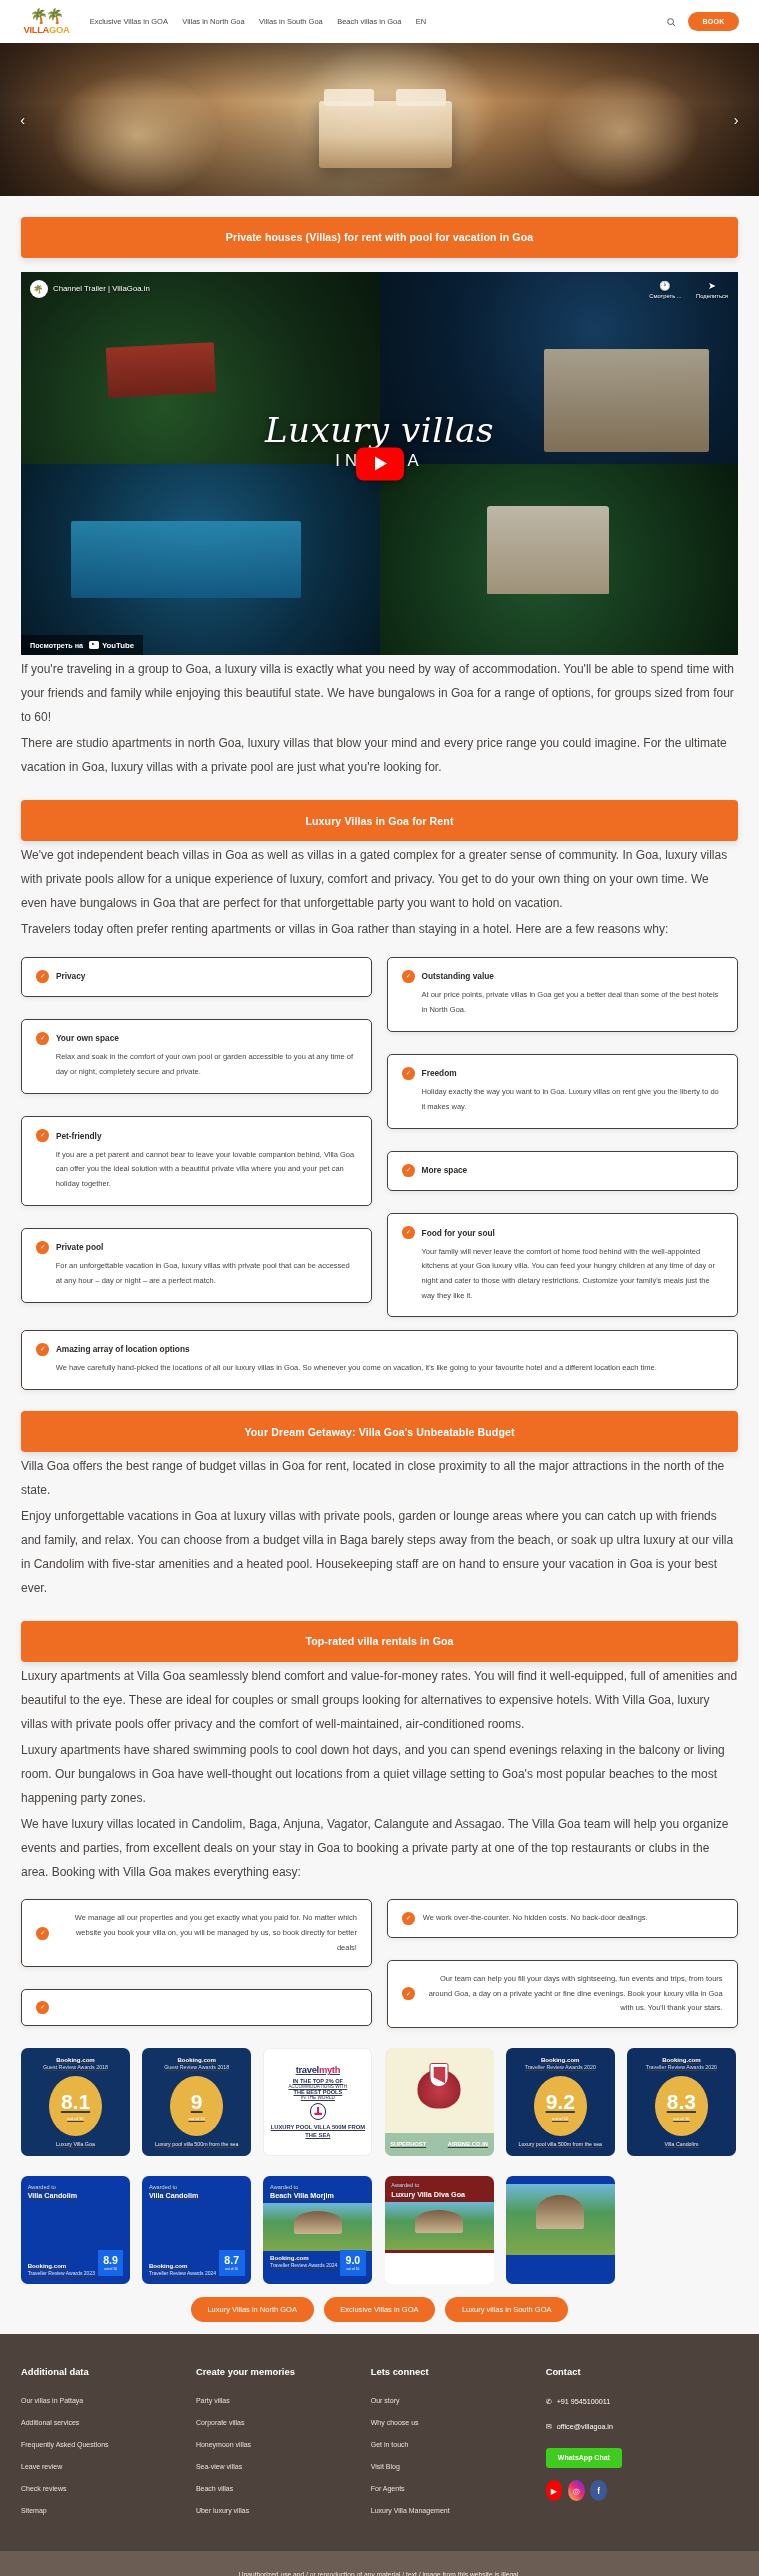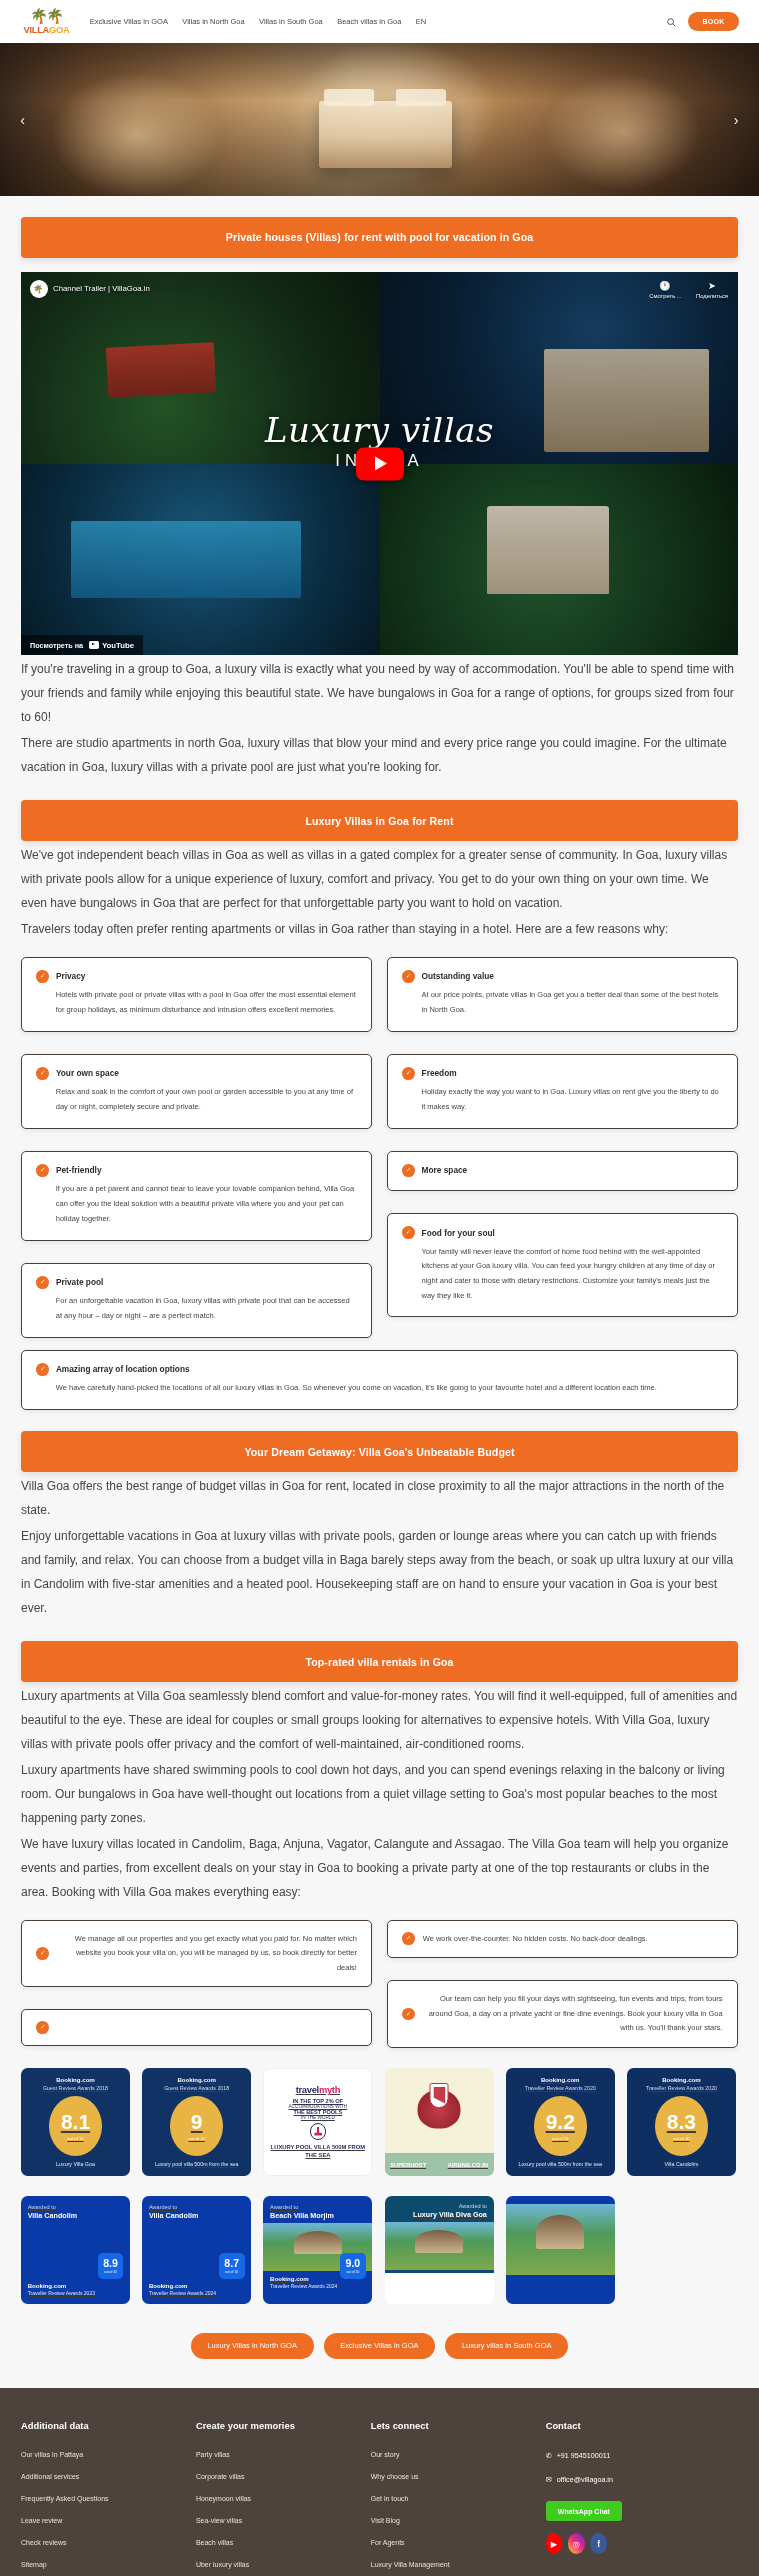--- a/index.html
+++ b/index.html
@@ -231,42 +231,42 @@
   .bk2 {
     background: #0a3aa8; border-radius: 6.7px; height: 108px; padding: 7.8px 6.7px;
     display: flex; flex-direction: column; position: relative; overflow: hidden;
   }
   .bk2 .awarded { color: #c8d6f5; font-size: 5.6px; }
   .bk2 .villa { color: #fff; font-size: 7.2px; font-weight: 700; margin-top: 1.1px; line-height:1.25;}
   .bk2 .spacer { flex: 1; }
   .bk2 .bk2-foot { color: #fff; font-size: 6.1px; font-weight: 700; }
   .bk2 .bk2-foot small { display:block; font-size: 5px; font-weight: 400; color:#dde6fb; margin-top:1.1px;}
   .bk2 .score-box {
-    position: absolute; right: 6.7px; bottom: 25px; width: 25.6px; height: 25.6px;
-    background: #1668e8; border-radius: 5px;
+    position: absolute; right: 6.7px; bottom: 8px; width: 25.6px; height: 25.6px;
+    background: #1668e8; border-radius: 0;
     display:flex; flex-direction:column; align-items:center; justify-content:center;
   }
   .bk2 .score-box .n { color:#fff; font-size:10.6px; font-weight:800; line-height:1; }
   .bk2 .score-box .o { color:#fff; font-size:3.3px; margin-top:1.7px; }
   .bk2 .photo {
     height: 48px; margin: 3.3px -6.7px 3.3px;
     background: linear-gradient(180deg,#6fb7d8 0%, #4f9a5a 40%, #7fa84a 100%);
     position: relative;
   }
   .bk2 .photo:after {
     content:""; position:absolute; left:28%; top:16%; width: 44%; height: 48%;
     background: linear-gradient(180deg,#7a5d43,#c9b48e); border-radius: 50% 50% 2.2px 2.2px;
   }
   .bk2.white-bottom { background: #fff; }
   .bk2.white-bottom .top-blue {
-    background: #0c4a6e; margin: -7.8px -6.7px 0; padding: 6.7px 6.7px 0; text-align: right;
-  }
-
-  
-  .tag-row { display: flex; justify-content: center; gap: 10px; margin-top: 29px; padding-bottom: 29px;}
+    background: #7f1d1d; margin: -7.8px -6.7px 0; padding: 6.7px 6.7px 0;
+  }
+
+  
+  .tag-row { display: flex; justify-content: center; gap: 10px; margin-top: 13px; padding-bottom: 12px;}
   .tag-btn {
     background: #ef6c23; color: #fff; border: none; border-radius: 14.4px;
     padding: 8.3px 16.7px; font-size: 7.5px; cursor: pointer; white-space: nowrap;
   }
 
   
   footer.site-footer { background: #4e423c; padding: 32px 0 22px; }
   .footer-cols { display: flex; }
   .fcol { flex: 1; }
   .fcol.contact { flex: 1.1; }
@@ -382,21 +382,20 @@
     <p class="para">We've got independent beach villas in Goa as well as villas in a gated complex for a greater sense of community. In Goa, luxury villas with private pools allow for a unique experience of luxury, comfort and privacy. You get to do your own thing on your own time. We even have bungalows in Goa that are perfect for that unforgettable party you want to hold on vacation.</p>
     <p class="para">Travelers today often prefer renting apartments or villas in Goa rather than staying in a hotel. Here are a few reasons why:</p>
 
     <div class="feature-cols">
       <div class="feature-col">
         <div class="card">
           <div class="card-head">
               <span class="tick">✓</span>
               <span class="card-title">Privacy</span>
             </div>
-          <div class="card-body">Hotels with private pool or private villas with a pool in Goa offer the most essential element for group holidays, as minimum disturbance and intrusion offers excellent memories.</div>
         </div>
         <div class="card">
           <div class="card-head">
               <span class="tick">✓</span>
               <span class="card-title">Your own space</span>
             </div>
           <div class="card-body">Relax and soak in the comfort of your own pool or garden accessible to you at any time of day or night, completely secure and private.</div>
         </div>
         <div class="card">
           <div class="card-head">

